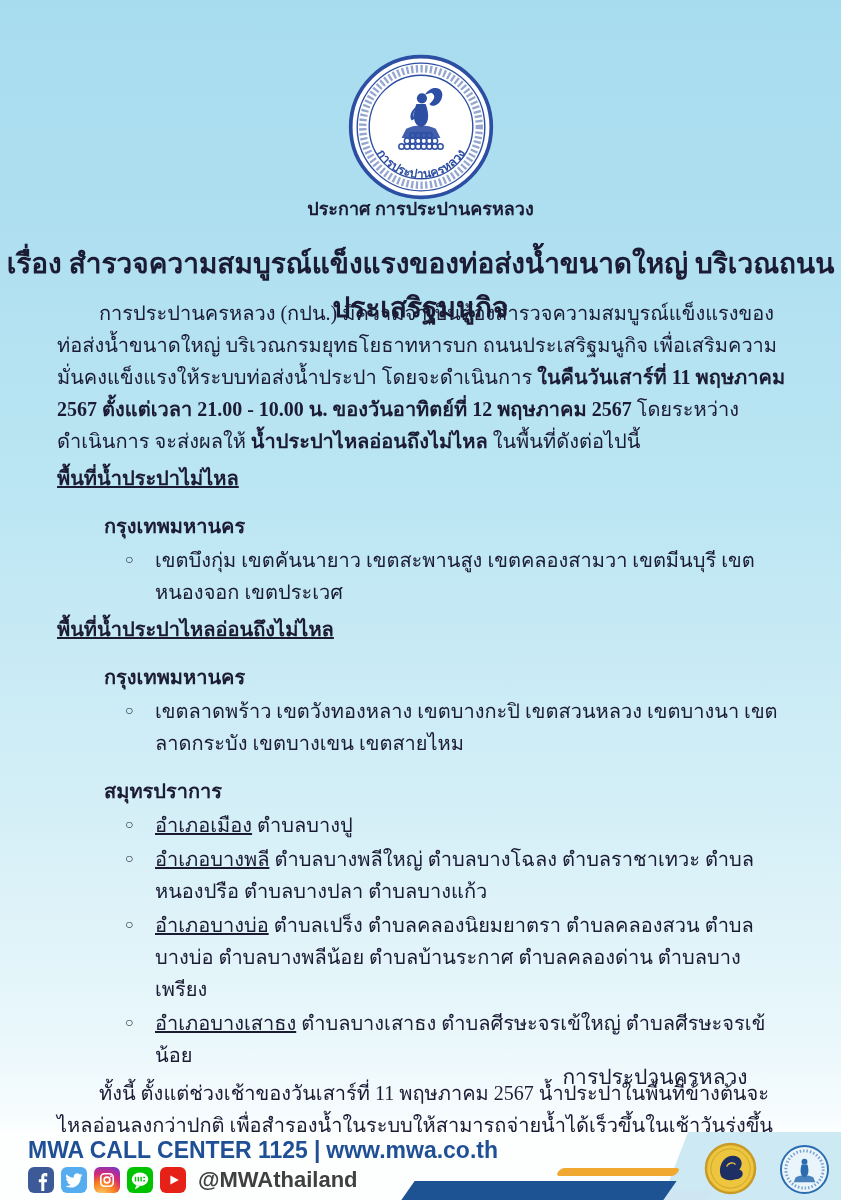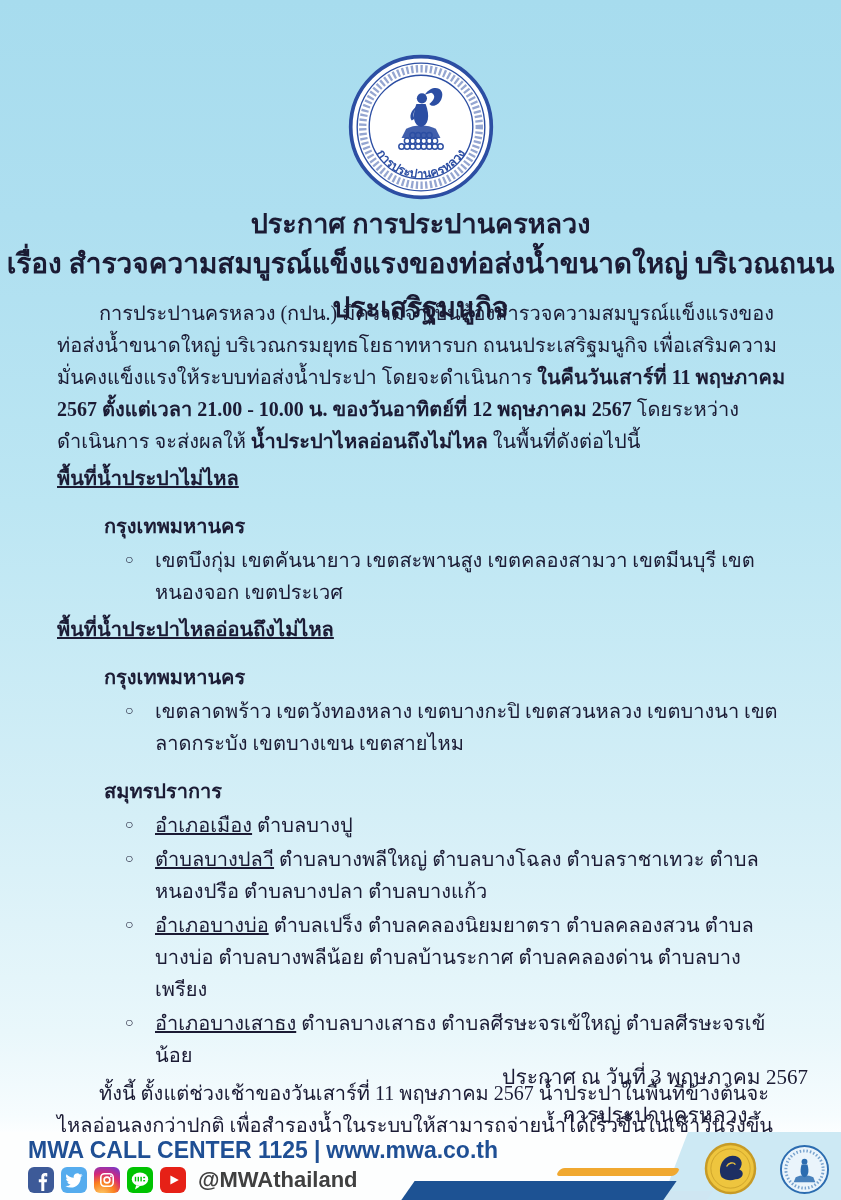--- a/index.html
+++ b/index.html
@@ -4,21 +4,21 @@
 <title>MWA Announcement</title>
 <style>
   html,body{margin:0;padding:0;background:#888;}
   .page{
     position:relative; width:841px; height:1200px; margin:0 auto; overflow:hidden;
     background:linear-gradient(180deg,#a7dcee 0%,#aedff0 18%,#bce6f3 42%,#d5eff7 68%,#e9f7fb 86%,#f6fcfe 93%,#ffffff 95%);
     font-family:"Liberation Serif","DejaVu Serif",serif;
     color:#1b1b34;
   }
   .seal{position:absolute;left:347px;top:50px;width:148px;height:154px;}
-  .title{position:absolute;top:202px;left:0;width:100%;text-align:center;font-size:27px;font-weight:bold;}
+  .title{position:absolute;top:194px;left:0;width:100%;text-align:center;font-size:18px;font-weight:bold;}
   .subject{position:absolute;top:241px;left:0;width:100%;text-align:center;font-size:28px;font-weight:bold;}
   .content{position:absolute;top:297px;left:57px;width:733px;font-size:20px;line-height:32px;}
   .para{margin:0;}
   .indent{text-indent:42px;}
   .mt{margin-top:6px;}
   .sec-h{font-weight:bold;text-decoration:underline;margin-top:5px;}
   .prov{font-weight:bold;margin-left:47px;margin-top:16px;}
   .brow{display:flex;margin-left:68px;margin-top:2px;}
   .marker{flex:none;width:30px;font-size:14px;line-height:32px;color:#1b1b34;}
   .btext{flex:1;}
@@ -103,40 +103,39 @@
         <span class="marker">○</span>
         <span class="btext">เขตลาดพร้าว เขตวังทองหลาง เขตบางกะปิ เขตสวนหลวง เขตบางนา เขตลาดกระบัง เขตบางเขน เขตสายไหม</span>
       </div>
       <div class="prov">สมุทรปราการ</div>
       <div class="brow">
         <span class="marker">○</span>
         <span class="btext"><span class="lead">อำเภอเมือง</span> <span>ตำบลบางปู</span></span>
       </div>
       <div class="brow">
         <span class="marker">○</span>
-        <span class="btext"><span class="lead">ตำบลบางปลาี</span> <span>ตำบลบางพลีใหญ่ ตำบลบางโฉลง ตำบลราชาเทวะ ตำบลหนองปรือ ตำบลบางปลา ตำบลบางแก้ว</span></span>
+        <span class="btext"><span class="lead">อำเภอบางพลี</span> <span>ตำบลบางพลีใหญ่ ตำบลบางโฉลง ตำบลราชาเทวะ ตำบลหนองปรือ ตำบลบางปลา ตำบลบางแก้ว</span></span>
       </div>
       <div class="brow">
         <span class="marker">○</span>
         <span class="btext"><span class="lead">อำเภอบางบ่อ</span> <span>ตำบลเปร็ง ตำบลคลองนิยมยาตรา ตำบลคลองสวน ตำบลบางบ่อ ตำบลบางพลีน้อย ตำบลบ้านระกาศ ตำบลคลองด่าน ตำบลบางเพรียง</span></span>
       </div>
       <div class="brow">
         <span class="marker">○</span>
         <span class="btext"><span class="lead">อำเภอบางเสาธง</span> <span>ตำบลบางเสาธง ตำบลศีรษะจรเข้ใหญ่ ตำบลศีรษะจรเข้น้อย</span></span>
       </div>
     </div>
 
     <p class="para indent mt"><span>ทั้งนี้ ตั้งแต่ช่วงเช้าของวันเสาร์ที่ 11 พฤษภาคม 2567 น้ำประปาในพื้นที่ข้างต้นจะไหลอ่อนลงกว่าปกติ เพื่อสำรองน้ำในระบบให้สามารถจ่ายน้ำได้เร็วขึ้นในเช้าวันรุ่งขึ้น โดย กปน. ได้จัดเตรียมรถน้ำไว้ให้บริการในพื้นที่ที่ได้รับผลกระทบ หากประสบข้อขัดข้องโปรดแจ้ง</span> <b>“ศูนย์บริการประชาชน” โทร. 1125 ตลอด 24 ชั่วโมง</b></p>
 
     <p class="para indent mt"><span>การประปานครหลวง ขออภัยในความไม่สะดวกมา ณ โอกาสนี้ ประชาชนสามารถติดตามข่าวสาร กปน. พร้อมตรวจสอบพื้นที่น้ำประปาไม่ไหล ผ่านแอปพลิเคชัน</span>  </p>
 
   </div>
 
   <div class="signature">
-    <div>ประกาศ ณ วันที่ 3 พฤษภาคม 2567</div>
     <div>การประปานครหลวง</div>
   </div>
 
   <div class="footer">
     <div class="band"></div>
     <div class="stripe-light"></div>
     <div class="stripe-navy"></div>
     <div class="stripe-orange"></div>
 
     <div class="fcall"><span>MWA CALL CENTER 1125</span><span class="sep">|</span><span>www.mwa.co.th</span></div>

